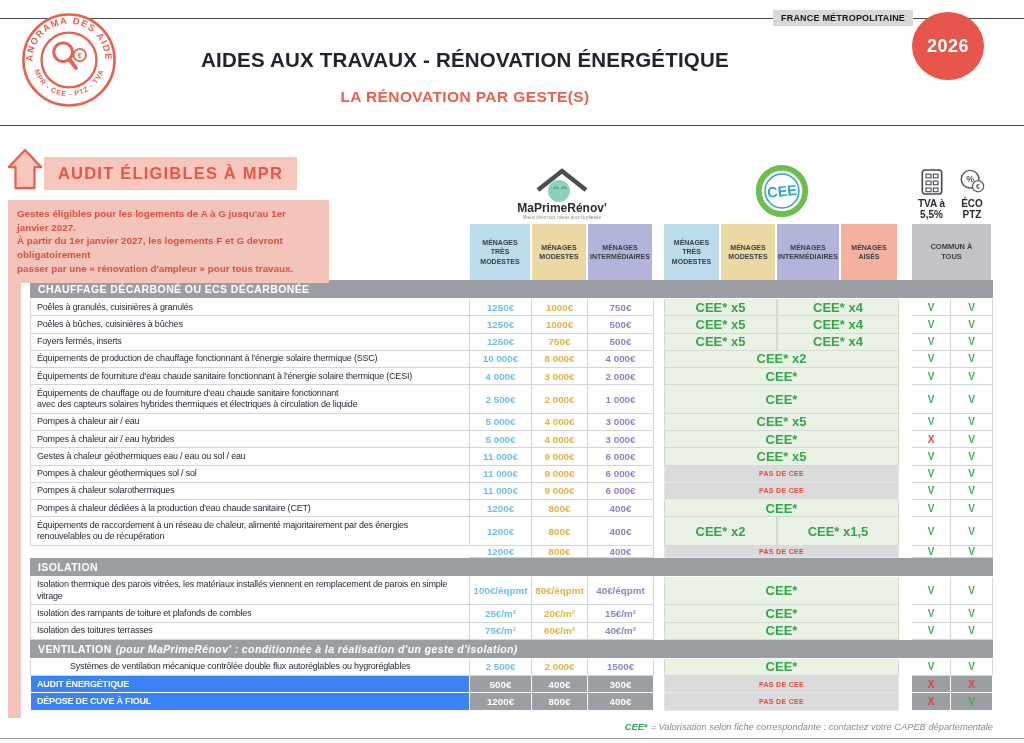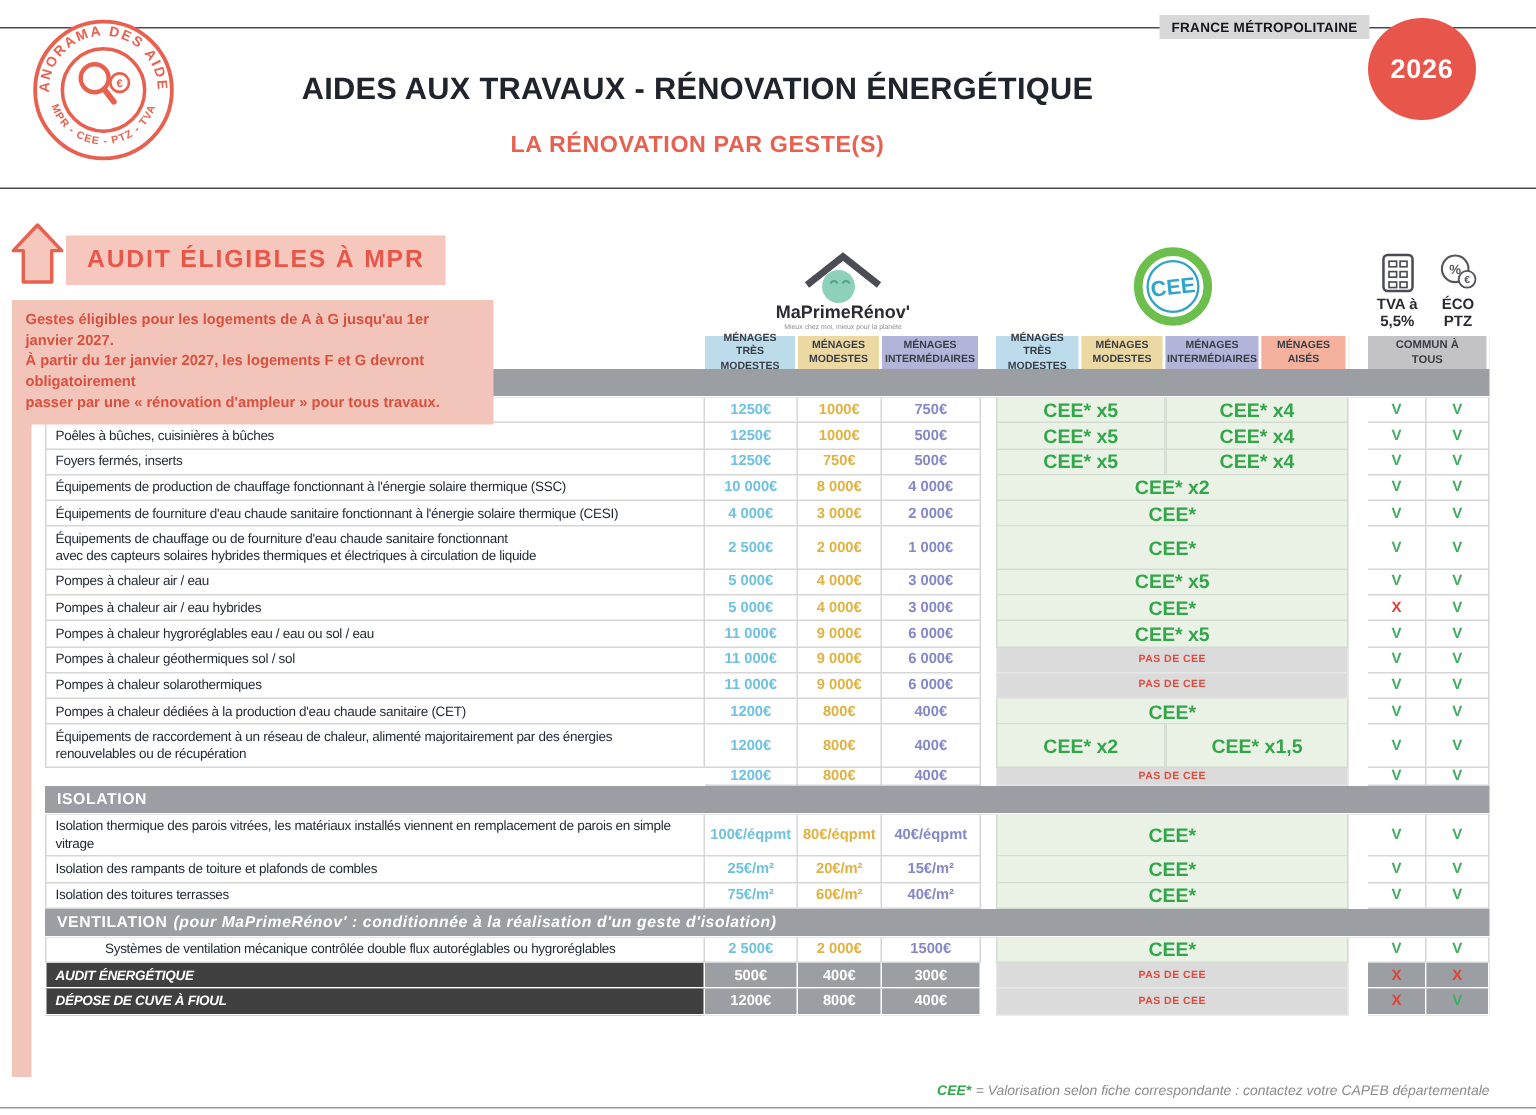--- a/index.html
+++ b/index.html
@@ -15,32 +15,32 @@
   .house-icon{position:absolute;top:146px;left:6px;}
   .section-title{position:absolute;top:157px;left:44px;background:#f6c8bd;color:#e8564a;font-weight:bold;font-size:16.5px;letter-spacing:1.2px;padding:7px 14px;}
   .note-box{position:absolute;top:200px;left:8px;width:303px;background:#f3c4b9;color:#d9503f;font-size:9.8px;font-weight:bold;line-height:1.4;padding:7px 9px;white-space:pre-line;z-index:2;}
   .pink-bar{position:absolute;top:210px;left:8px;width:13px;height:508px;background:#f3c4b9;}
   .table-wrap{position:absolute;top:148px;left:30px;width:963px;}
   .grid{display:grid;grid-template-columns:1fr 62px 56px 66px 10px 57px 56px 64px 58px 13px 39px 42px;}
   .logo-cell{height:72px;display:flex;flex-direction:column;justify-content:flex-end;align-items:center;padding-bottom:4px;}
   .mpr-name{font-size:12px;font-weight:bold;color:#2b2b33;line-height:1;}
   .mpr-tag{font-size:4.6px;color:#8b8b8b;margin-top:1px;}
   .icon-label{font-size:10px;font-weight:bold;color:#2a2a32;line-height:1.1;text-align:center;white-space:pre-line;margin-top:2px;}
-  .hdr{height:22px;display:flex;align-items:center;justify-content:center;text-align:center;font-size:7px;font-weight:bold;color:#3b3d46;line-height:1.3;padding:2px 10px;box-sizing:border-box;border-right:2px solid #fff;}
+  .hdr{height:56px;display:flex;align-items:center;justify-content:center;text-align:center;font-size:7px;font-weight:bold;color:#3b3d46;line-height:1.3;padding:2px 10px;box-sizing:border-box;border-right:2px solid #fff;}
   .c-blue{background:#bcdceb;} .c-tan{background:#ecd8a3;} .c-purple{background:#b3b4d9;} .c-salmon{background:#f3b19e;} .c-gray{background:#c3c3c7;font-size:7.5px;}
   .sec-bar{background:#9b9fa3;color:#fff;font-weight:bold;font-size:10.5px;letter-spacing:.4px;padding:3px 8px;display:flex;align-items:center;gap:4px;border-bottom:1px solid #fff;box-sizing:border-box;}
   .sec-bar .it{font-style:italic;}
   .lbl{font-size:9px;letter-spacing:-.2px;color:#1f2733;padding:2.5px 6px;display:flex;align-items:center;line-height:1.25;white-space:pre-line;border-bottom:1px solid #d6d6d6;border-left:1px solid #d6d6d6;border-right:1px solid #d6d6d6;box-sizing:border-box;min-height:17px;}
   .val{font-size:9.8px;font-weight:bold;display:flex;align-items:center;justify-content:center;text-align:center;border-bottom:1px solid #d6d6d6;border-right:1px solid #d6d6d6;box-sizing:border-box;}
   .v-blue{color:#70c1df;} .v-tan{color:#dfb242;} .v-purple{color:#8587c7;}
   .cee-cell{background:#eaf2e6;color:#33a64c;font-weight:bold;font-size:13px;display:flex;align-items:center;justify-content:center;border:1px solid #d3dcd0;border-top:none;box-sizing:border-box;}
   .no-cee{background:#dbdbdb;color:#df4a3f;font-size:7px;letter-spacing:.3px;border-color:#e6e6e6;}
   .mark{font-size:10px;}
   .mv{color:#42ad5e;} .mx{color:#df4438;}
-  .glbl{background:#404040;color:#fff;font-weight:bold;border-color:#fff;font-style:italic;}
+  .glbl{background:#3b82f6;color:#fff;font-weight:bold;border-color:#fff;}
   .gval{background:#9b9fa3;color:#fff;border-color:#fff;}
   .gbg{background:#9b9fa3;border-color:#fff;}
   .footnote{position:absolute;bottom:11px;right:31px;font-size:9.3px;color:#8b8b8b;font-style:italic;}
   .footnote .fp{color:#33a64c;font-weight:bold;font-style:italic;margin-right:3px;}
 </style>
 </head>
 <body>
 
 <div class="hr-top"></div>
 
@@ -185,21 +185,21 @@
       <div class="cee-cell" style="grid-area: 10 / 6 / auto / 10;">CEE* x5</div>
       <div class="val mark mv" style="grid-area: 10 / 11 / auto / 12;">V</div>
       <div class="val mark mv" style="grid-area: 10 / 12 / auto / 13;">V</div>
       <div class="lbl" style="grid-area: 11 / 1 / auto / 2;">Pompes à chaleur air / eau hybrides</div>
       <div class="val v-blue" style="grid-area: 11 / 2 / auto / 3;">5 000€</div>
       <div class="val v-tan" style="grid-area: 11 / 3 / auto / 4;">4 000€</div>
       <div class="val v-purple" style="grid-area: 11 / 4 / auto / 5;">3 000€</div>
       <div class="cee-cell" style="grid-area: 11 / 6 / auto / 10;">CEE*</div>
       <div class="val mark mx" style="grid-area: 11 / 11 / auto / 12;">X</div>
       <div class="val mark mv" style="grid-area: 11 / 12 / auto / 13;">V</div>
-      <div class="lbl" style="grid-area: 12 / 1 / auto / 2;">Pompes à chaleur hygroréglables eau / eau ou sol / eau</div>
+      <div class="lbl" style="grid-area: 12 / 1 / auto / 2;">Gestes à chaleur géothermiques eau / eau ou sol / eau</div>
       <div class="val v-blue" style="grid-area: 12 / 2 / auto / 3;">11 000€</div>
       <div class="val v-tan" style="grid-area: 12 / 3 / auto / 4;">9 000€</div>
       <div class="val v-purple" style="grid-area: 12 / 4 / auto / 5;">6 000€</div>
       <div class="cee-cell" style="grid-area: 12 / 6 / auto / 10;">CEE* x5</div>
       <div class="val mark mv" style="grid-area: 12 / 11 / auto / 12;">V</div>
       <div class="val mark mv" style="grid-area: 12 / 12 / auto / 13;">V</div>
       <div class="lbl" style="grid-area: 13 / 1 / auto / 2;">Pompes à chaleur géothermiques sol / sol</div>
       <div class="val v-blue" style="grid-area: 13 / 2 / auto / 3;">11 000€</div>
       <div class="val v-tan" style="grid-area: 13 / 3 / auto / 4;">9 000€</div>
       <div class="val v-purple" style="grid-area: 13 / 4 / auto / 5;">6 000€</div>

